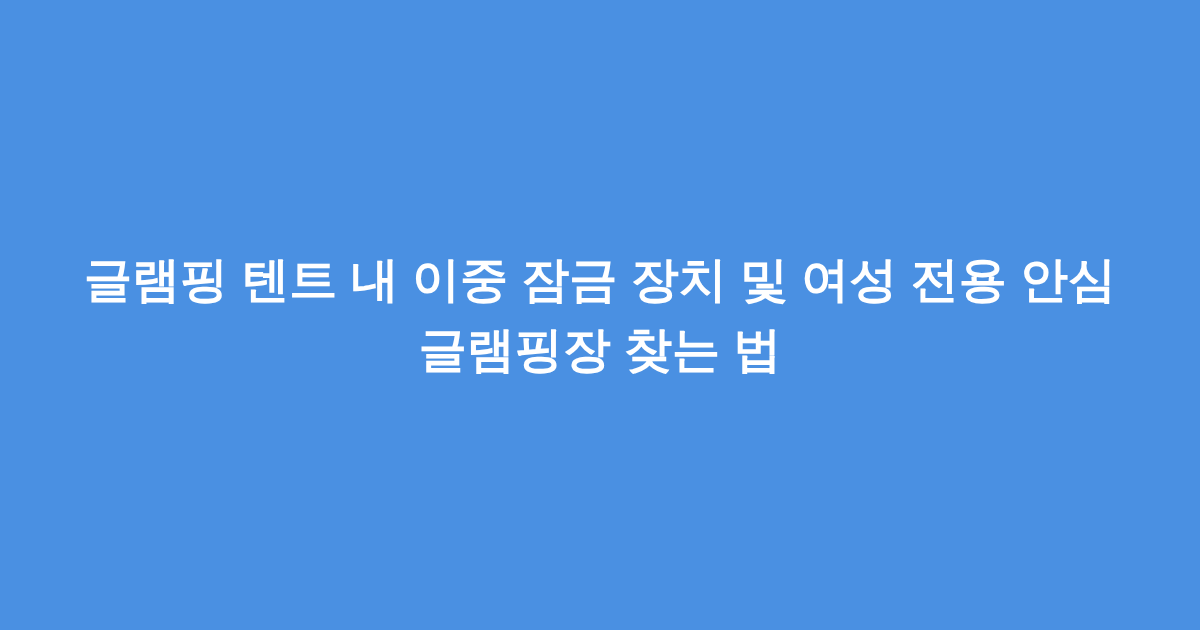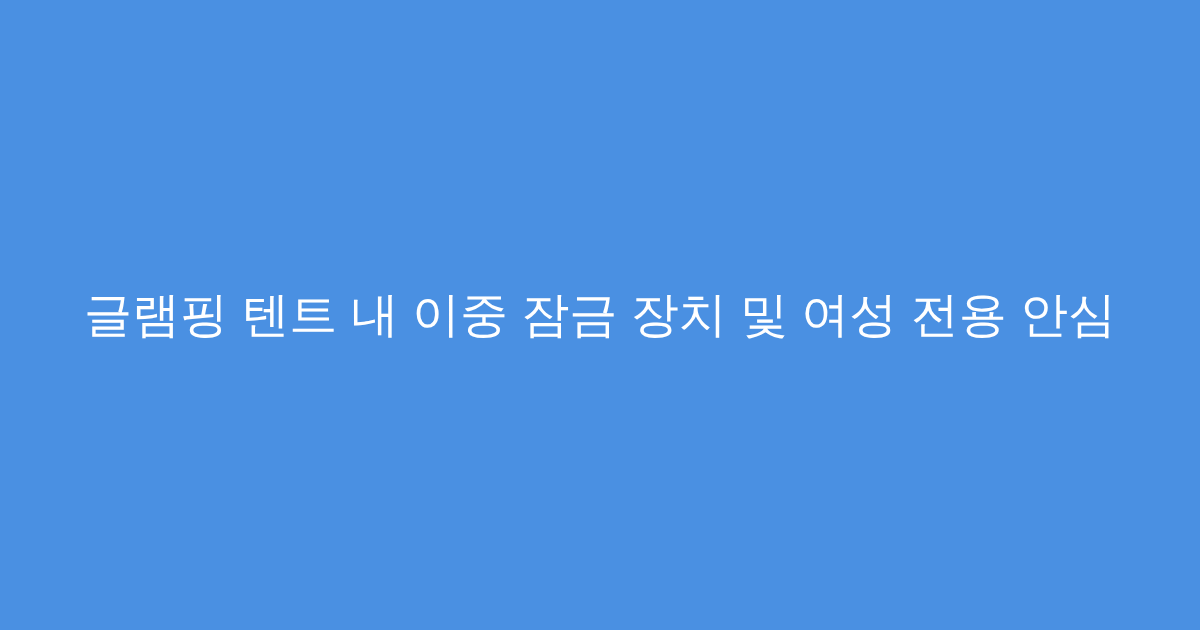--- a/index.html
+++ b/index.html
@@ -31,29 +31,30 @@
     margin: 0;
     padding: 0;
     text-align: center;
   }
 
   .title-line {
     display: block;
     color: #ffffff;
     font-family: "Liberation Sans", "DejaVu Sans", sans-serif;
     font-size: 48px;
-    font-weight: normal;
+    font-weight: bold;
     line-height: 70px;
     letter-spacing: 0px;
     white-space: nowrap;
     word-break: keep-all;
   }
 </style>
 </head>
 <body>
 
 <div class="og-card">
 
   <h1 class="title-block">
     <span class="title-line">글램핑 텐트 내 이중 잠금 장치 및 여성 전용 안심</span>
+    <span class="title-line">글램핑장 찾는 법</span>
   </h1>
 
 </div>
 
 </body></html>

